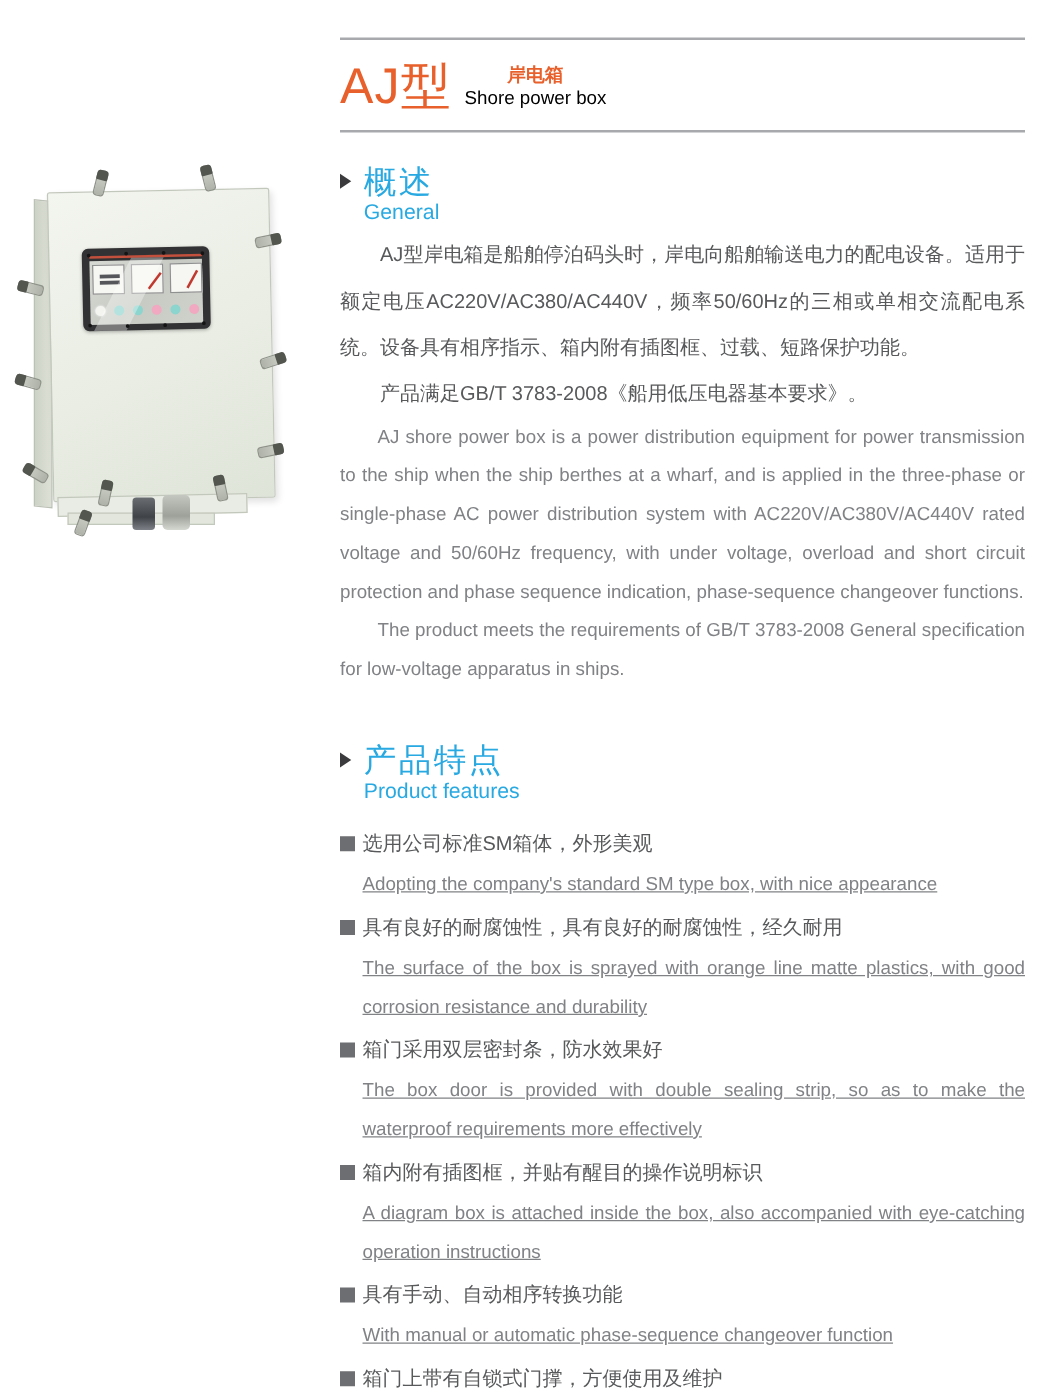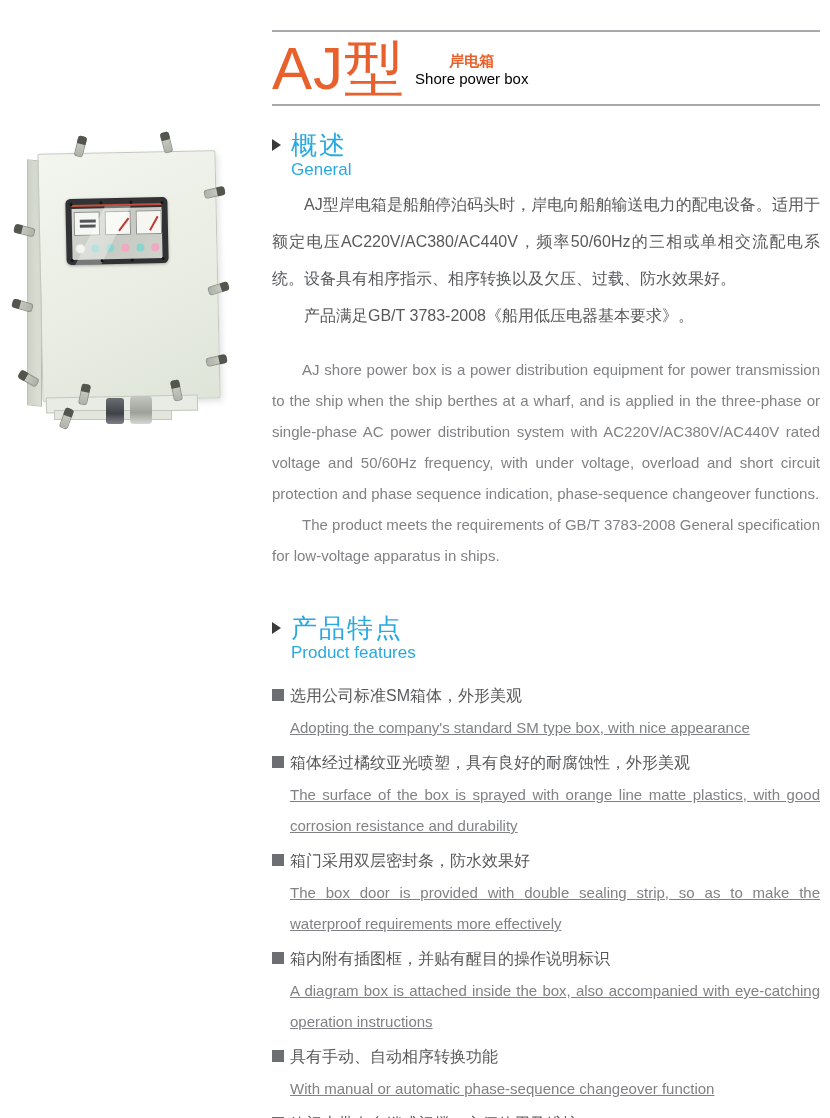--- a/index.html
+++ b/index.html
@@ -7,36 +7,36 @@
   body { font-family:"Liberation Sans","DejaVu Sans",sans-serif; }
   .page { position:relative; width:830px; height:1118px; background:#fff; overflow:hidden; }
 
   
   .content { position:absolute; left:272px; top:0; width:548px; }
   .rule { height:2px; background:#a7a9ac; }
   .rule-top { margin-top:30px; }
   .rule-under-title { margin-top:12px; }
 
   .title-block { display:flex; align-items:center; margin-top:14px; }
-  .model { font-size:60px; line-height:46px; color:#e8612c; letter-spacing:1px; }
+  .model { font-size:40px; line-height:46px; color:#e8612c; letter-spacing:1px; }
   .title-sub { display:flex; flex-direction:column; margin-left:10px; padding-top:2px;text-align:center; }
   .title-sub .cn { font-size:15px; font-weight:bold; color:#e8612c; line-height:18px; }
   .title-sub .en { font-size:15px; color:#000000; line-height:18px; }
 
   .sec-heading { display:flex; margin-top:24px; }
   .tri { width:0; height:0; border-left:9px solid #3b3b3d; border-top:6px solid transparent;
          border-bottom:6px solid transparent; margin-top:9px; margin-right:10px; flex:none; }
   .sec-heading .h-txt { display:flex; flex-direction:column; }
   .sec-heading .h-cn { font-size:26px; color:#29a9e1; line-height:30px; letter-spacing:2px; }
   .sec-heading .h-en { font-size:17px; color:#29a9e1; line-height:20px; }
 
   .cn-para { font-size:16px; color:#58595b; line-height:37px; text-align:justify; text-indent:2em; }
   .cn-block { margin-top:6px; }
   .en-para { font-size:15px; color:#808285; line-height:31px; text-align:justify; text-indent:2em; }
-  .en-block { margin-top:20px; }
+  .en-block { margin-top:0; }
 
   .features-list { list-style:none; margin-top:16px; }
   .feature-item { margin-bottom:3px; }
   .feature-cn { display:flex; align-items:flex-start; }
   .bullet-square { flex:none; width:12px; height:12px; background:#6d6e71; margin-top:10px; margin-right:6px; }
   .feature-cn-text { font-size:16px; color:#58595b; line-height:33px; }
   .feature-en { font-size:15px; color:#808285; line-height:31px; text-align:justify; margin-left:18px;text-decoration:underline; }
 
   
   .product-photo { position:absolute; left:14px; top:140px; width:248px; height:300px; }
@@ -160,21 +160,21 @@
 
     <section>
       <div class="sec-heading">
         <span class="tri"></span>
         <span class="h-txt">
           <span class="h-cn">概述</span>
           <span class="h-en">General</span>
         </span>
       </div>
       <div class="cn-block">
-        <p class="cn-para">AJ型岸电箱是船舶停泊码头时，岸电向船舶输送电力的配电设备。适用于额定电压AC220V/AC380/AC440V，频率50/60Hz的三相或单相交流配电系统。设备具有相序指示、相序转换以及欠压、过载、防水效果好。</p>
+        <p class="cn-para">AJ型岸电箱是船舶停泊码头时，岸电向船舶输送电力的配电设备。适用于额定电压AC220V/AC380/AC440V，频率50/60Hz的三相或单相交流配电系统。设备具有相序指示、箱内附有插图框、过载、短路保护功能。</p>
         <p class="cn-para">产品满足GB/T 3783-2008《船用低压电器基本要求》。</p>
       </div>
       <div class="en-block">
         <p class="en-para">AJ shore power box is a power distribution equipment for power transmission to the ship when the ship berthes at a wharf, and is applied in the three-phase or single-phase AC power distribution system with AC220V/AC380V/AC440V rated voltage and 50/60Hz frequency, with under voltage, overload and short circuit protection and phase sequence indication, phase-sequence changeover functions.</p>
         <p class="en-para">The product meets the requirements of GB/T 3783-2008 General specification for low-voltage apparatus in ships.</p>
       </div>
     </section>
 
     <section style="margin-top:42px;">
       <div class="sec-heading">
@@ -189,21 +189,21 @@
         <li class="feature-item">
           <div class="feature-cn">
               <span class="bullet-square"></span>
             <span class="feature-cn-text">选用公司标准SM箱体，外形美观</span>
             </div>
           <p class="feature-en">Adopting the company's standard SM type box, with nice appearance</p>
         </li>
         <li class="feature-item">
           <div class="feature-cn">
               <span class="bullet-square"></span>
-            <span class="feature-cn-text">箱体经过橘纹亚光喷塑，具有良好的耐腐蚀性，外形美观</span>
+            <span class="feature-cn-text">具有良好的耐腐蚀性，具有良好的耐腐蚀性，经久耐用</span>
             </div>
           <p class="feature-en">The surface of the box is sprayed with orange line matte plastics, with good corrosion resistance and durability</p>
         </li>
         <li class="feature-item">
           <div class="feature-cn">
               <span class="bullet-square"></span>
             <span class="feature-cn-text">箱门采用双层密封条，防水效果好</span>
             </div>
           <p class="feature-en">The box door is provided with double sealing strip, so as to make the waterproof requirements more effectively</p>
         </li>

